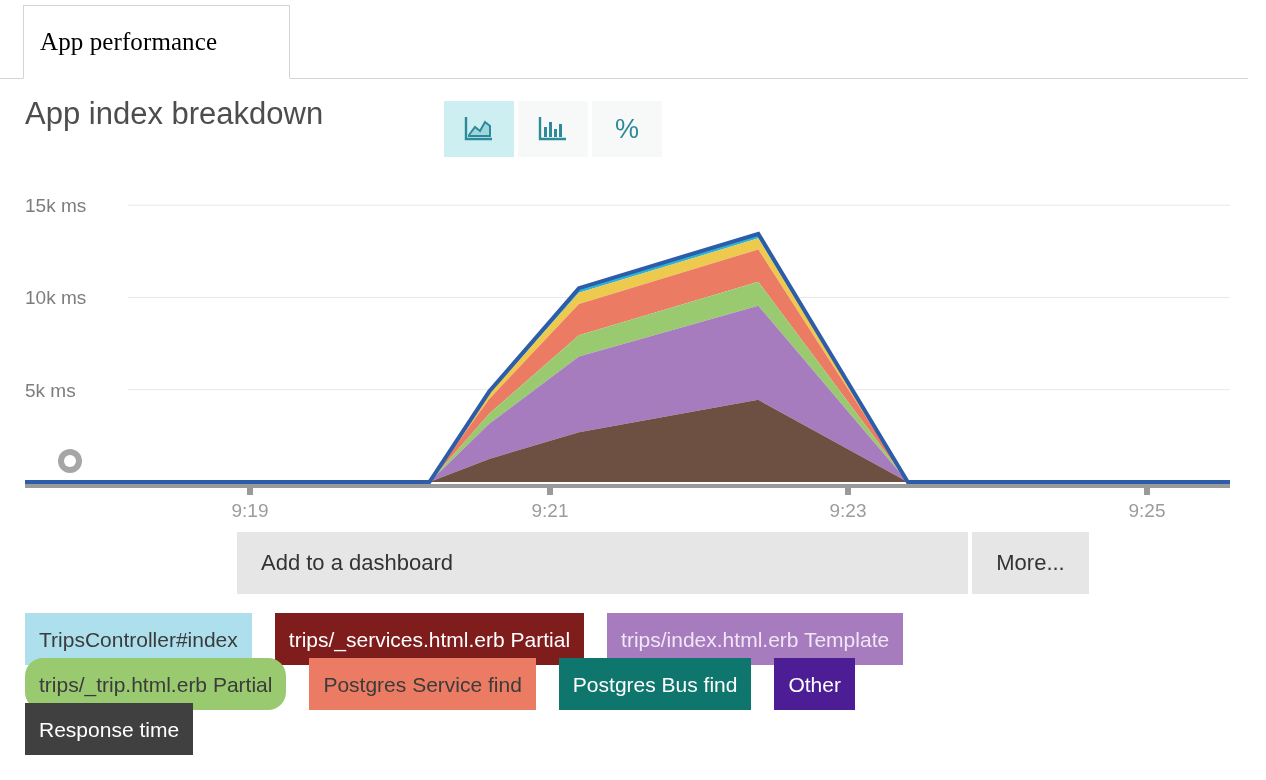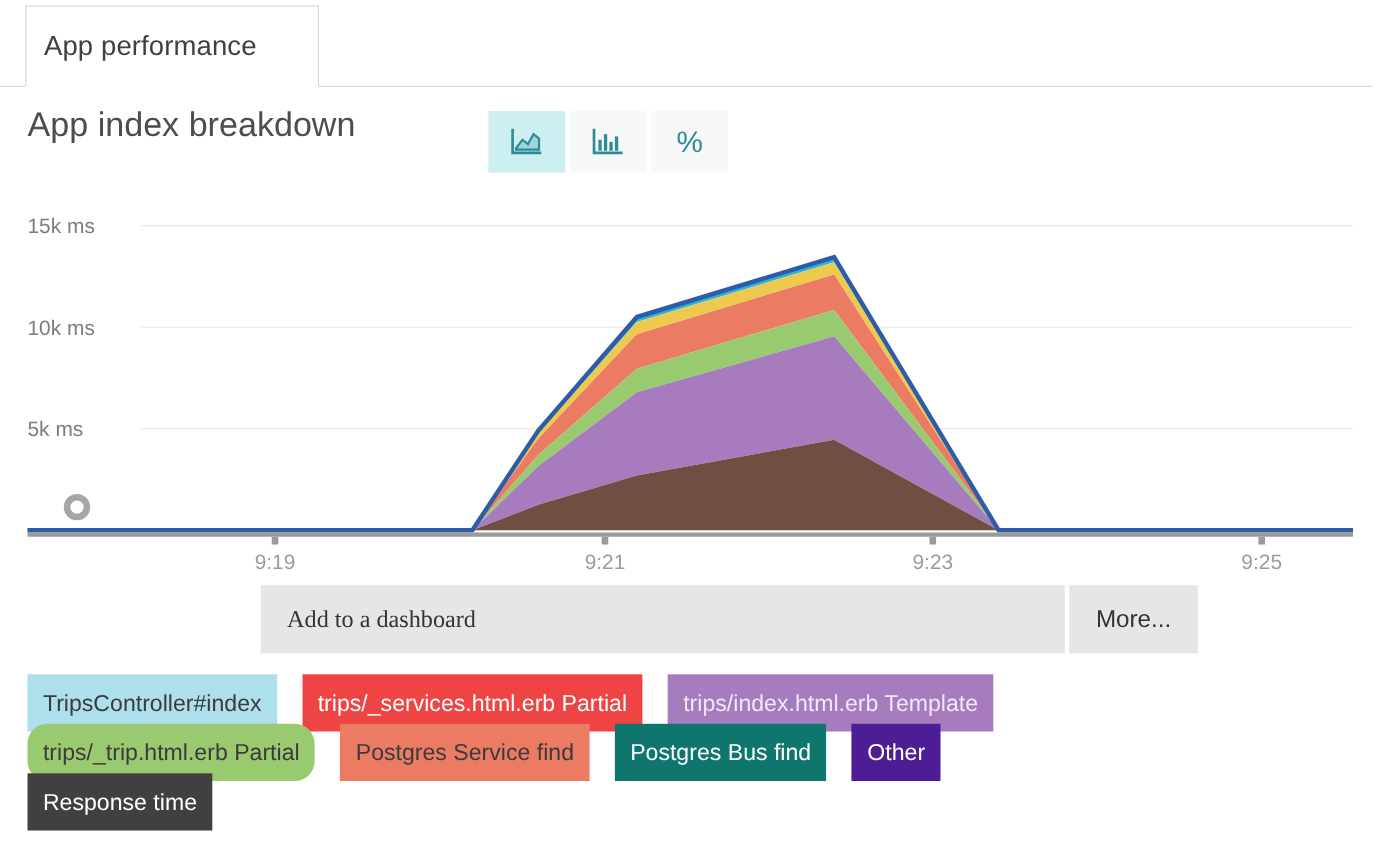--- a/index.html
+++ b/index.html
@@ -29,23 +29,24 @@
     background: #ffffff;
     border: 1px solid #d4d4d4;
     border-bottom: 1px solid #ffffff;
     display: flex;
     align-items: center;
     padding-left: 16px;
     z-index: 2;
   }
   .tab-label {
     font-size: 25px;
-    color: #404040;
+    color: #000000;
     letter-spacing: 0.1px;
     white-space: nowrap;
+    font-family: Liberation Serif, serif;
   }
 
   
   #panel-header {
     position: absolute;
     left: 0; top: 79px; width: 1248px; height: 96px;
   }
   #panel-title {
     position: absolute;
     left: 25px; top: 17px;
@@ -133,21 +134,20 @@
     background: #e6e6e6;
     display: flex;
     align-items: center;
     cursor: pointer;
     color: #333333;
     font-size: 22px;
   }
   #add-dashboard-btn {
     width: 731px; height: 62px;
     padding-left: 24px;
-    font-family: Liberation Serif, serif;
   }
   #more-btn {
     width: 117px; height: 62px;
     margin-left: 4px;
     justify-content: center;
   }
 
   
   #legend {
     position: absolute;
@@ -257,21 +257,21 @@
 </div>
 
 <div id="action-bar">
   <div class="action-btn" id="add-dashboard-btn">Add to a dashboard</div>
   <div class="action-btn" id="more-btn">More...</div>
 </div>
 
 <div id="legend">
     <div class="legend-row">
       <div class="legend-chip" style="background: rgb(173, 224, 236); color: rgb(59, 59, 59);">TripsController#index</div>
-      <div class="legend-chip" style="background: #ef4444; color: rgb(255, 255, 255);">trips/_services.html.erb Partial</div>
+      <div class="legend-chip" style="background: #7f1d1d; color: rgb(255, 255, 255);">trips/_services.html.erb Partial</div>
       <div class="legend-chip" style="background: rgb(167, 124, 190); color: rgb(240, 230, 245);">trips/index.html.erb Template</div>
     </div>
     <div class="legend-row">
       <div class="legend-chip" style="background: rgb(154, 202, 112); color: rgb(59, 59, 59); border-radius: 18px;">trips/_trip.html.erb Partial</div>
       <div class="legend-chip" style="background: rgb(236, 123, 99); color: rgb(59, 59, 59);">Postgres Service find</div>
       <div class="legend-chip" style="background: #0f766e; color: rgb(255, 255, 255);">Postgres Bus find</div>
       <div class="legend-chip" style="background: #4c1d95; color: rgb(255, 255, 255);">Other</div>
     </div>
     <div class="legend-row">
       <div class="legend-chip" style="background: #404040; color: rgb(255, 255, 255);">Response time</div>

